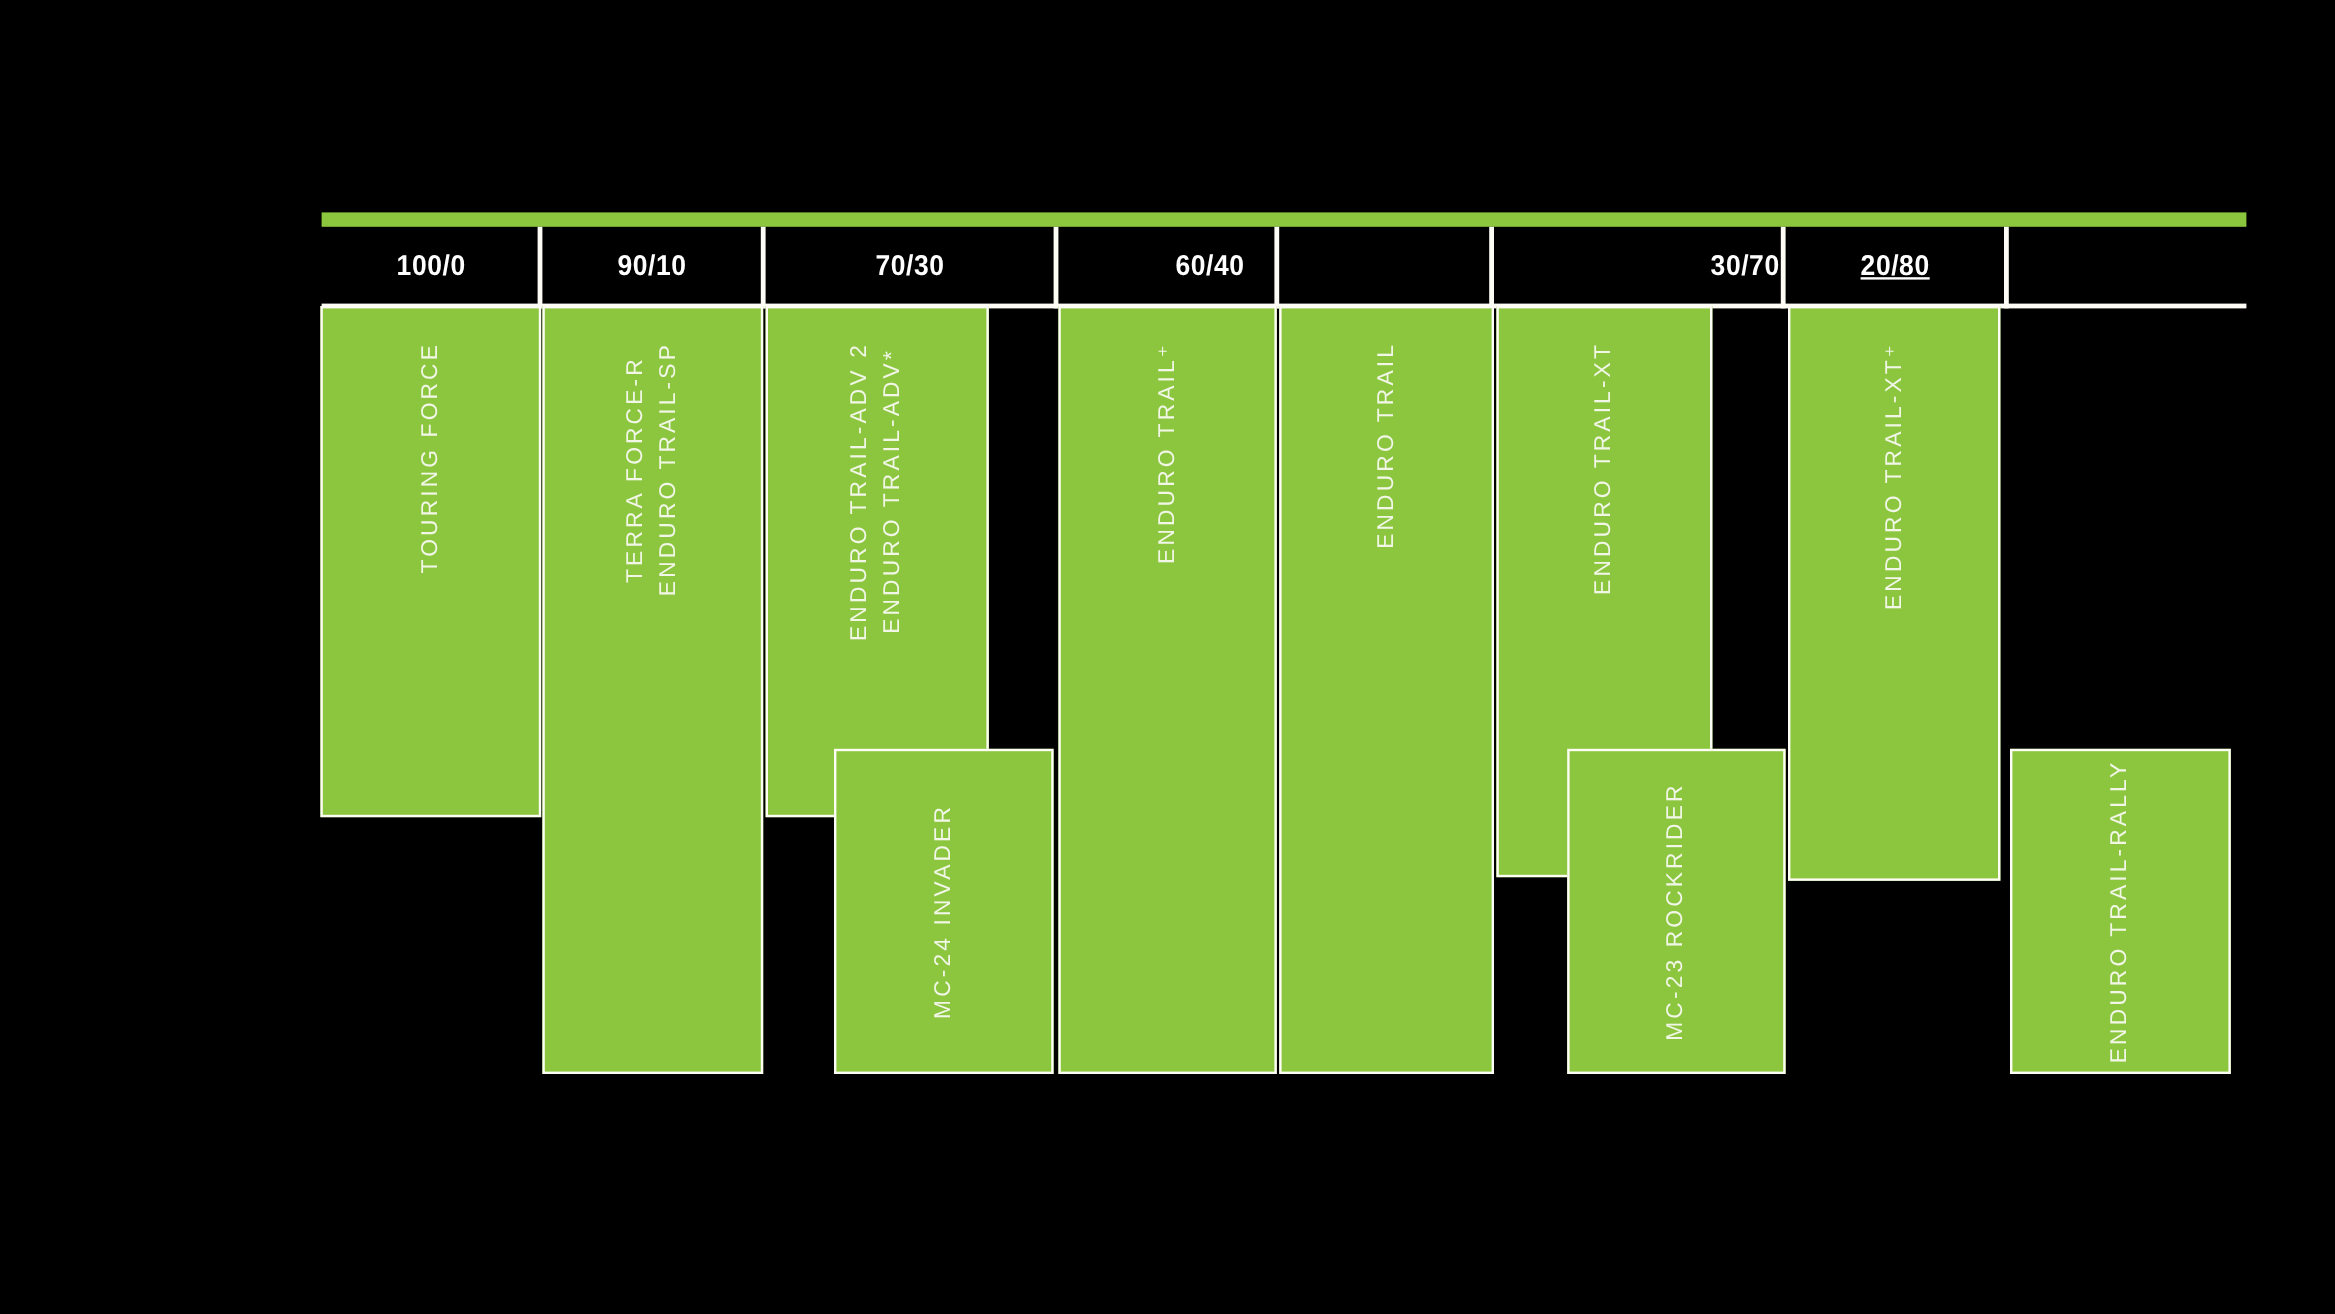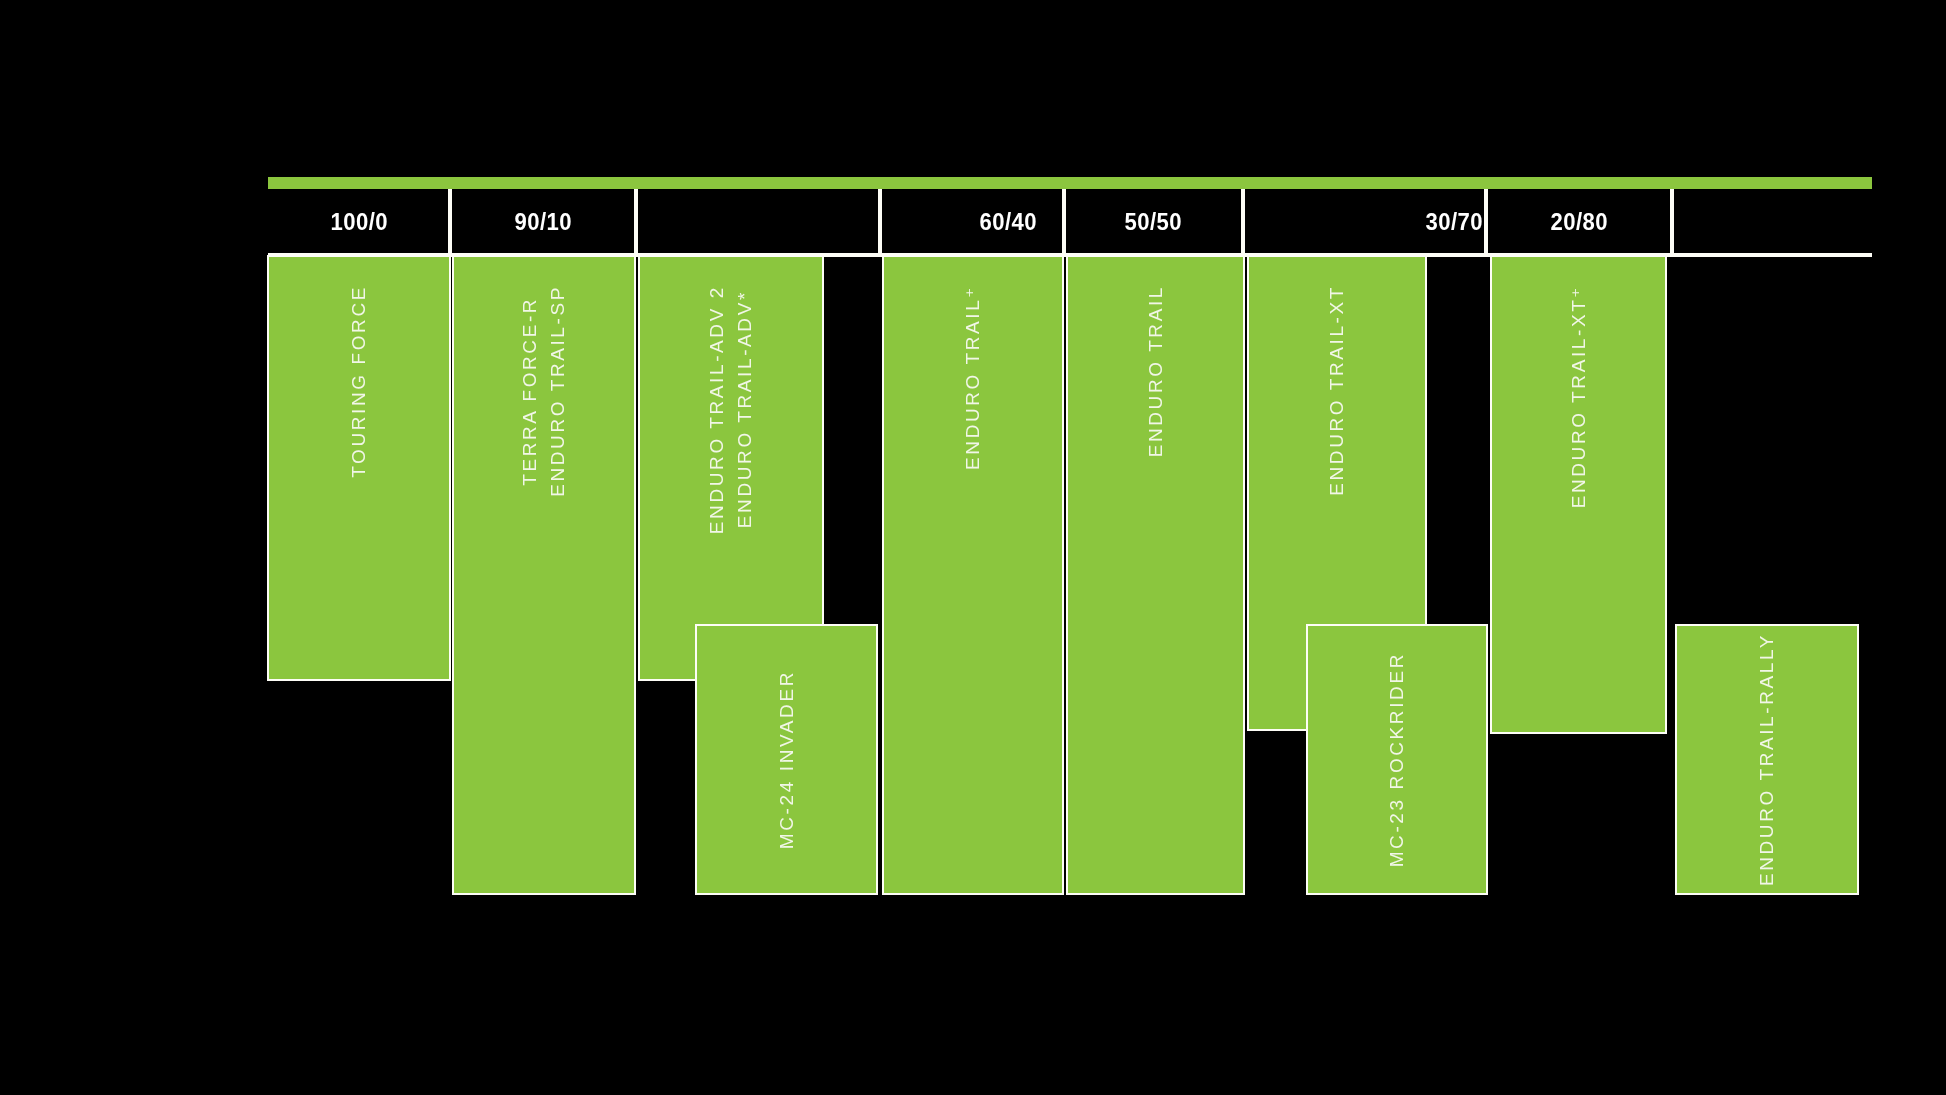--- a/index.html
+++ b/index.html
@@ -61,30 +61,30 @@
 <div class="stage">
 
   <div class="topbar"></div>
 
   <div class="hcell" style="left:268px;width:182px;">
       <span>100/0</span>
     </div>
   <div class="hcell" style="left:450px;width:186px;align-items:center;">
       <span>90/10</span>
     </div>
+  <div class="hcell" style="left:636px;width:244px;">
+      <span>70/30</span>
+    </div>
   <div class="hcell" style="left:916px;width:184px;">
       <span>60/40</span>
-    </div>
-  <div class="hcell" style="left:1064px;width:179px;">
-      <span>50/50</span>
     </div>
   <div class="hcell" style="left:1243px;width:243px;justify-content:flex-end;">
       <span>30/70</span>
     </div>
-  <div class="hcell" style="left:1486px;width:186px;">
+  <div class="hcell" style="left:1486px;width:186px;text-decoration:underline;">
       <span>20/80</span>
     </div>
 
   <div class="hdiv" style="left:448px;"></div>
   <div class="hdiv" style="left:634px;"></div>
   <div class="hdiv" style="left:878px;"></div>
   <div class="hdiv" style="left:1062px;"></div>
   <div class="hdiv" style="left:1241px;"></div>
   <div class="hdiv" style="left:1484px;"></div>
   <div class="hdiv" style="left:1670px;"></div>

